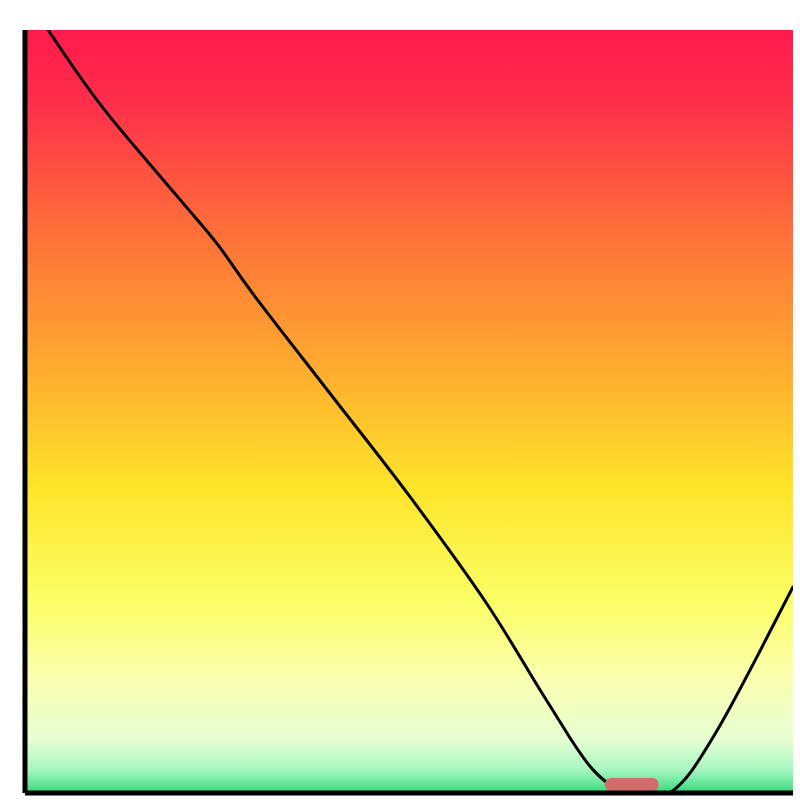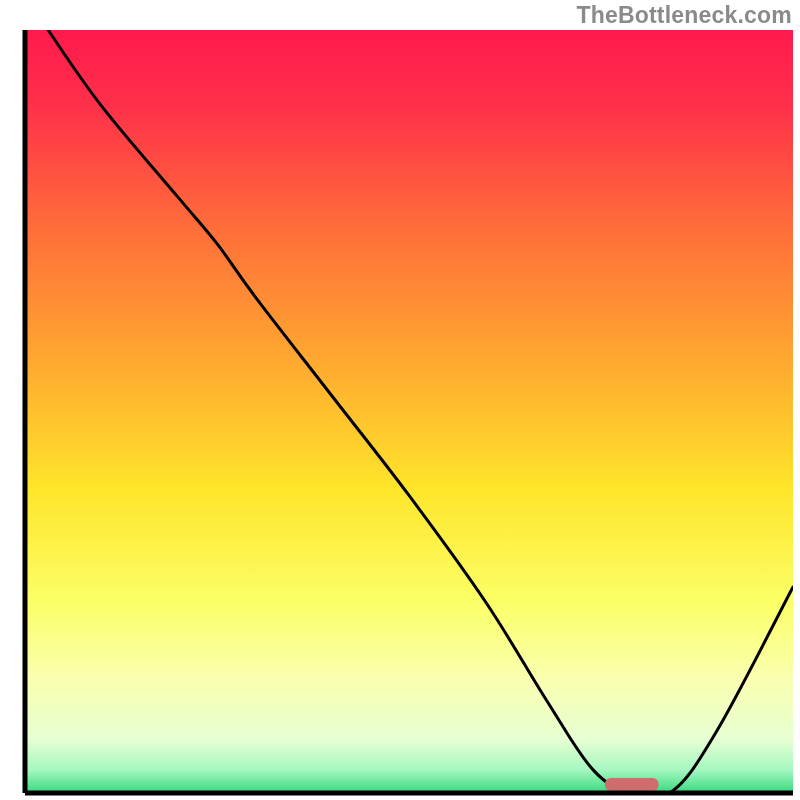--- a/index.html
+++ b/index.html
@@ -59,14 +59,13 @@
     <rect id="grad-rect" fill="url(#bg-grad)" x="25" y="30" width="768" height="763"></rect>
 
     <path id="curve-path" fill="none" clip-path="url(#plot-clip)" d="M 48.04 30 C 57.896 43.98833333333332, 77.864 75.52566666666661, 101.80000000000001 106.29999999999995 C 125.73600000000002 137.0743333333333, 157.48000000000002 172.681, 178.60000000000002 197.86 C 199.72000000000003 223.03900000000002, 202.92000000000002 225.45516666666666, 217 243.64 C 231.07999999999998 261.82483333333334, 234.27999999999997 269.0733333333333, 255.39999999999998 297.05 C 276.52 325.0266666666667, 304.04 359.87033333333335, 332.20000000000005 396.24 C 360.36000000000007 432.60966666666667, 380.84000000000003 457.6615, 409 495.43 C 437.15999999999997 533.1985, 460.45599999999996 564.4815, 485.79999999999995 602.25 C 511.14399999999995 640.0185, 527.528 670.6656666666668, 547.24 701.44 C 566.952 732.2143333333333, 577.8319999999999 753.3240000000001, 593.3199999999999 770.11 C 608.808 786.896, 617.64 788.8035, 631.72 793 C 645.8000000000001 797.1965, 654.632 804.1906666666666, 670.12 793 C 685.6080000000001 781.8093333333334, 693.672 769.7285, 716.2 731.96 C 738.7280000000001 694.1915, 778.92 613.5678333333334, 793 586.99" stroke="#000000" stroke-width="3" stroke-linecap="round"></path>
 
     <rect id="marker-rect" rx="6" ry="6" x="604.84" y="778" width="53.760000000000005" height="13" fill="#cf6d6d"></rect>
 
     <line id="axis-left" x1="25" y1="30" x2="25" y2="793" stroke="#000000" stroke-width="5"></line>
     <line id="axis-bottom" x1="25" y1="793" x2="793" y2="793" stroke="#000000" stroke-width="5"></line>
   </svg>
 
-  <div class="watermark">TheBottleneck.com</div>
 </div>
 
 </body></html>

